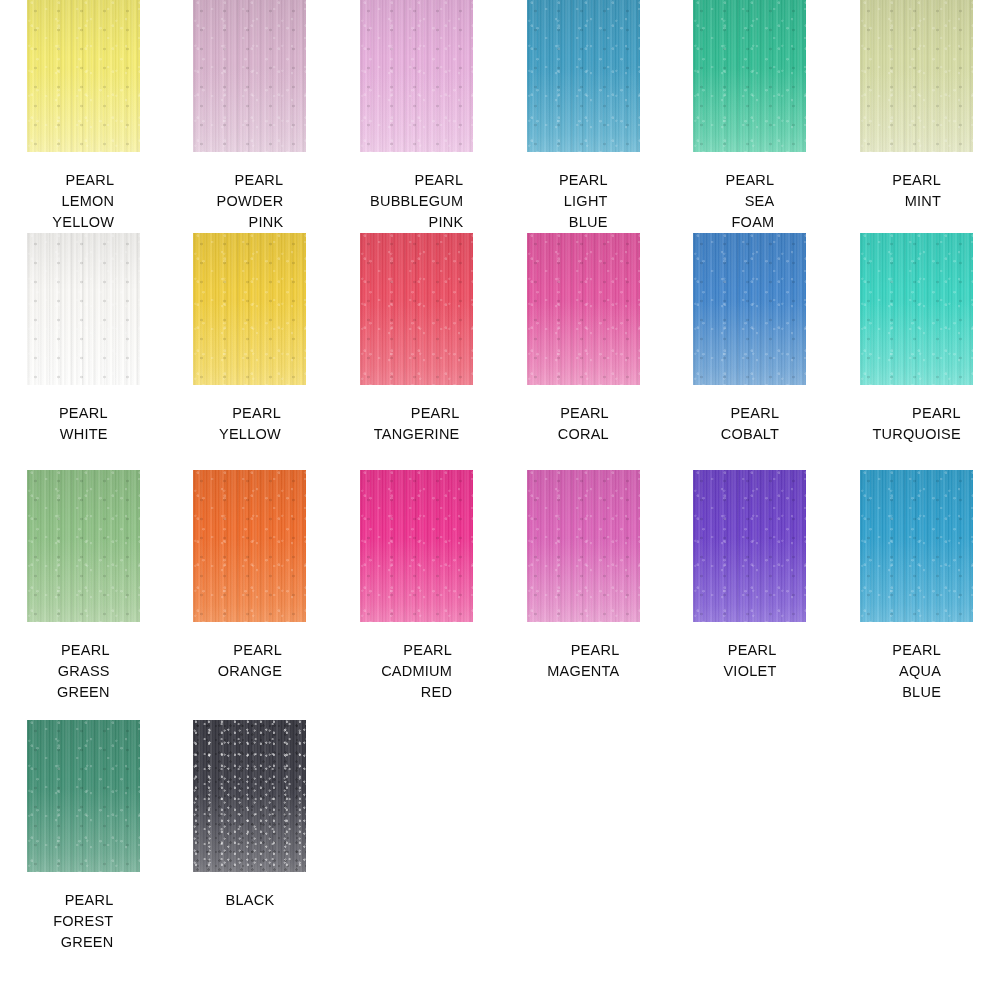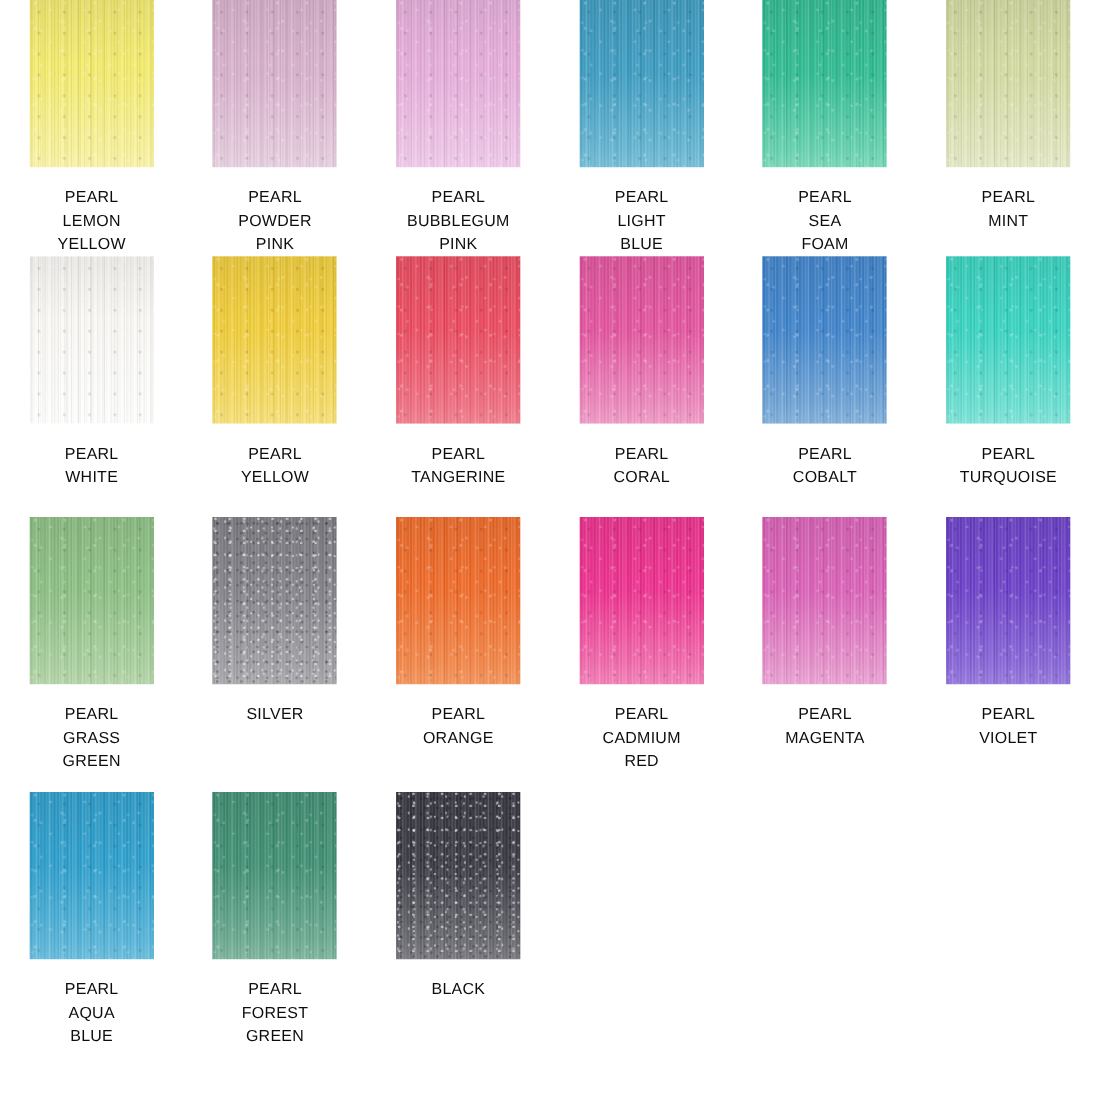--- a/index.html
+++ b/index.html
@@ -89,21 +89,21 @@
       radial-gradient(circle at 68% 27%, rgba(255,255,255,0.45) 0 0.9px, transparent 1.3px),
       radial-gradient(circle at 41% 62%, rgba(0,0,0,0.22) 0 1.1px, transparent 1.5px),
       radial-gradient(circle at 86% 74%, rgba(255,255,255,0.50) 0 0.9px, transparent 1.3px),
       radial-gradient(circle at 11% 88%, rgba(255,255,255,0.42) 0 0.9px, transparent 1.3px),
       radial-gradient(circle at 55% 44%, rgba(0,0,0,0.18) 0 1.0px, transparent 1.4px),
       linear-gradient(180deg, rgba(0,0,0,0.10) 0%, rgba(0,0,0,0.0) 42%, rgba(255,255,255,0.10) 92%, rgba(255,255,255,0.16) 100%);
     background-size: 13px 11px, 17px 15px, 11px 9px, 19px 13px, 15px 12px, 9px 14px, 100% 100%;
   }
   .label {
     margin-top: 18px;
-    text-align: center;
+    text-align: right;
     color: #0d0d0d;
     font-size: 14.5px;
     line-height: 21px;
     letter-spacing: 0.25px;
     font-weight: 400;
     white-space: pre-line;
   }
 </style>
 </head>
 <body>
@@ -202,26 +202,20 @@
       <div class="cell">
         <div class="chip-wrap">
           <div class="chip" style="background: linear-gradient(rgb(140, 192, 131) 0%, rgb(140, 192, 131) 45%, rgb(169, 207, 156) 100%);"></div>
         </div>
         <div class="label">PEARL
 GRASS
 GREEN</div>
       </div>
       <div class="cell">
         <div class="chip-wrap">
-          <div class="chip metallic" style="background: linear-gradient(rgb(131, 131, 138) 0%, rgb(131, 131, 138) 45%, rgb(154, 154, 160) 100%);"></div>
-        </div>
-        <div class="label">SILVER</div>
-      </div>
-      <div class="cell">
-        <div class="chip-wrap">
           <div class="chip" style="background: linear-gradient(rgb(240, 106, 40) 0%, rgb(240, 106, 40) 45%, rgb(243, 130, 63) 100%);"></div>
         </div>
         <div class="label">PEARL
 ORANGE</div>
       </div>
       <div class="cell">
         <div class="chip-wrap">
           <div class="chip" style="background: linear-gradient(rgb(238, 47, 142) 0%, rgb(238, 47, 142) 45%, rgb(242, 107, 172) 100%);"></div>
         </div>
         <div class="label">PEARL

